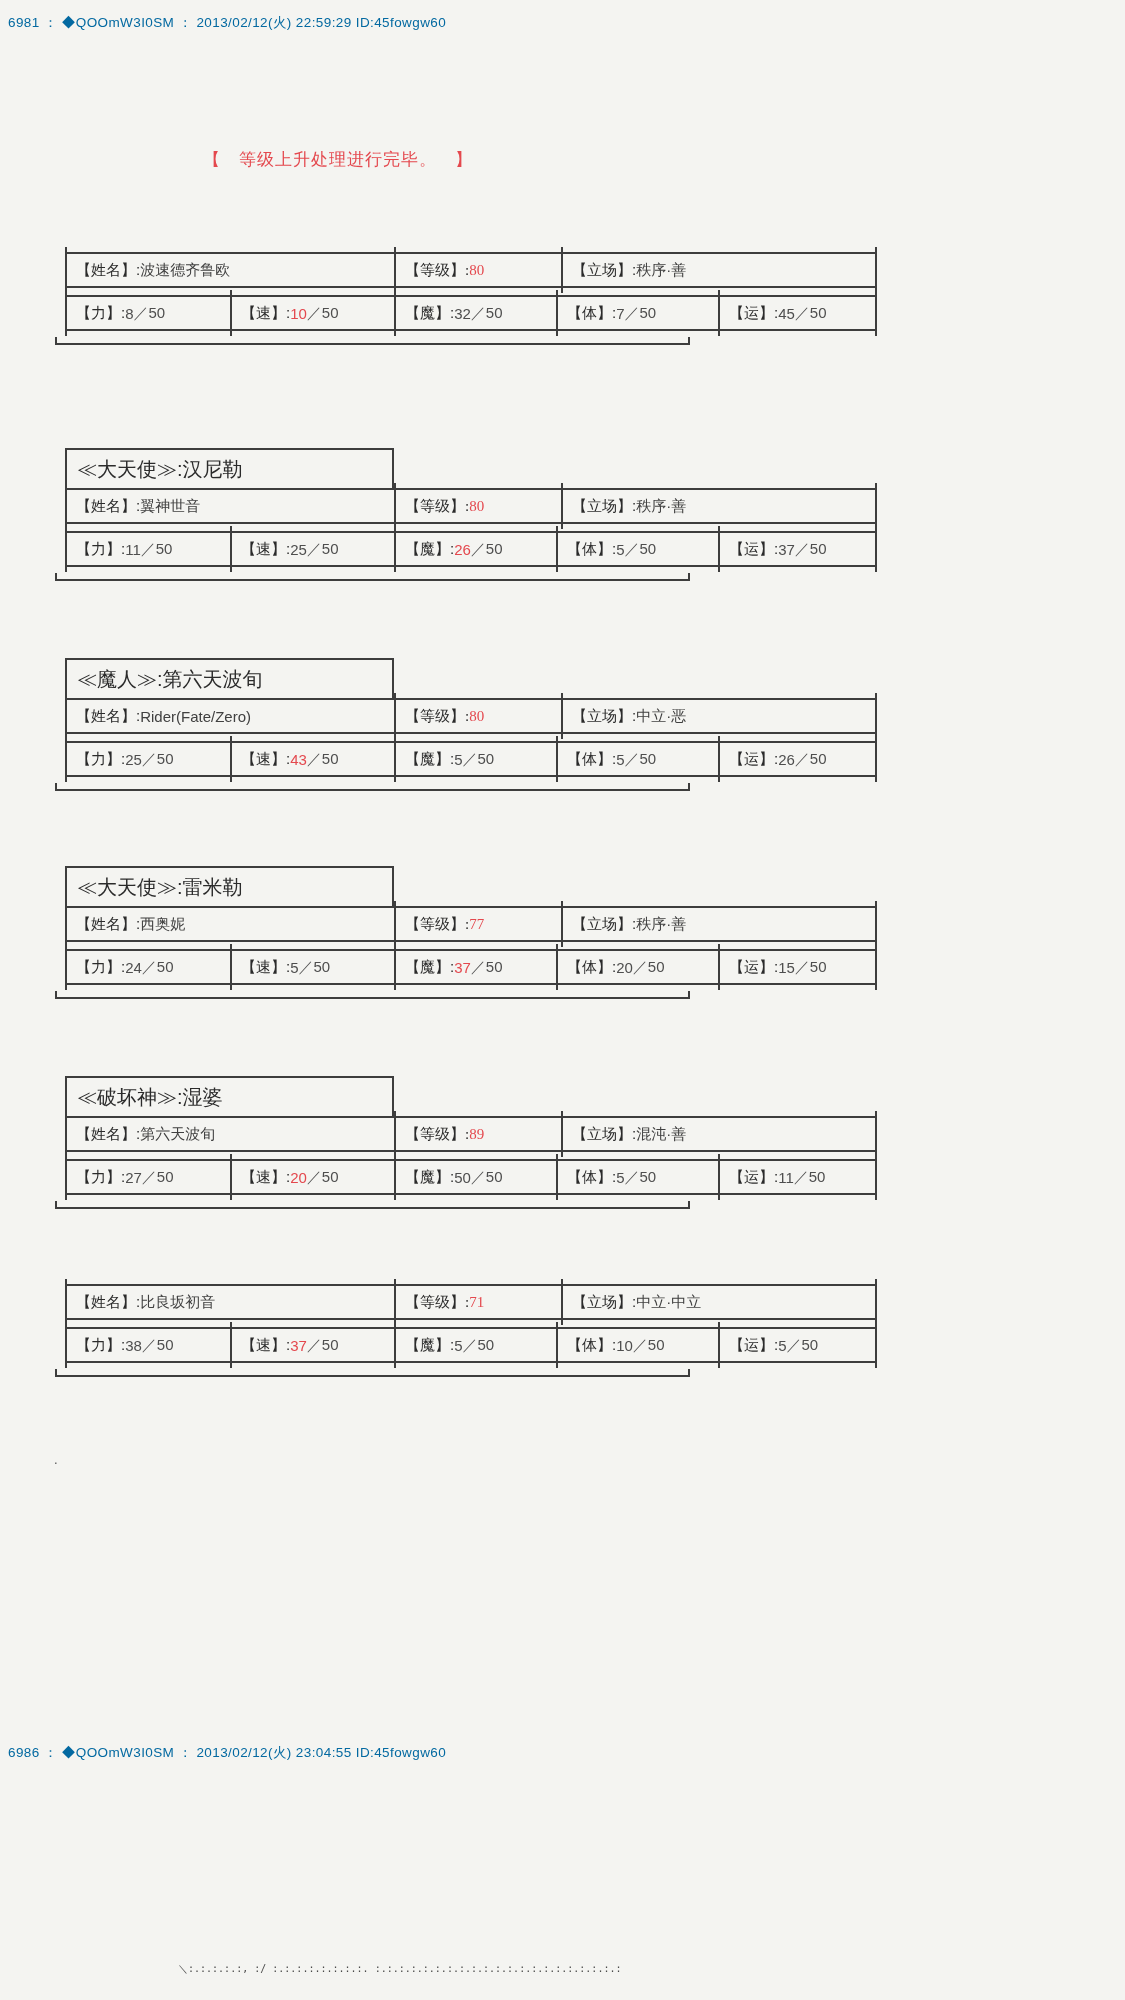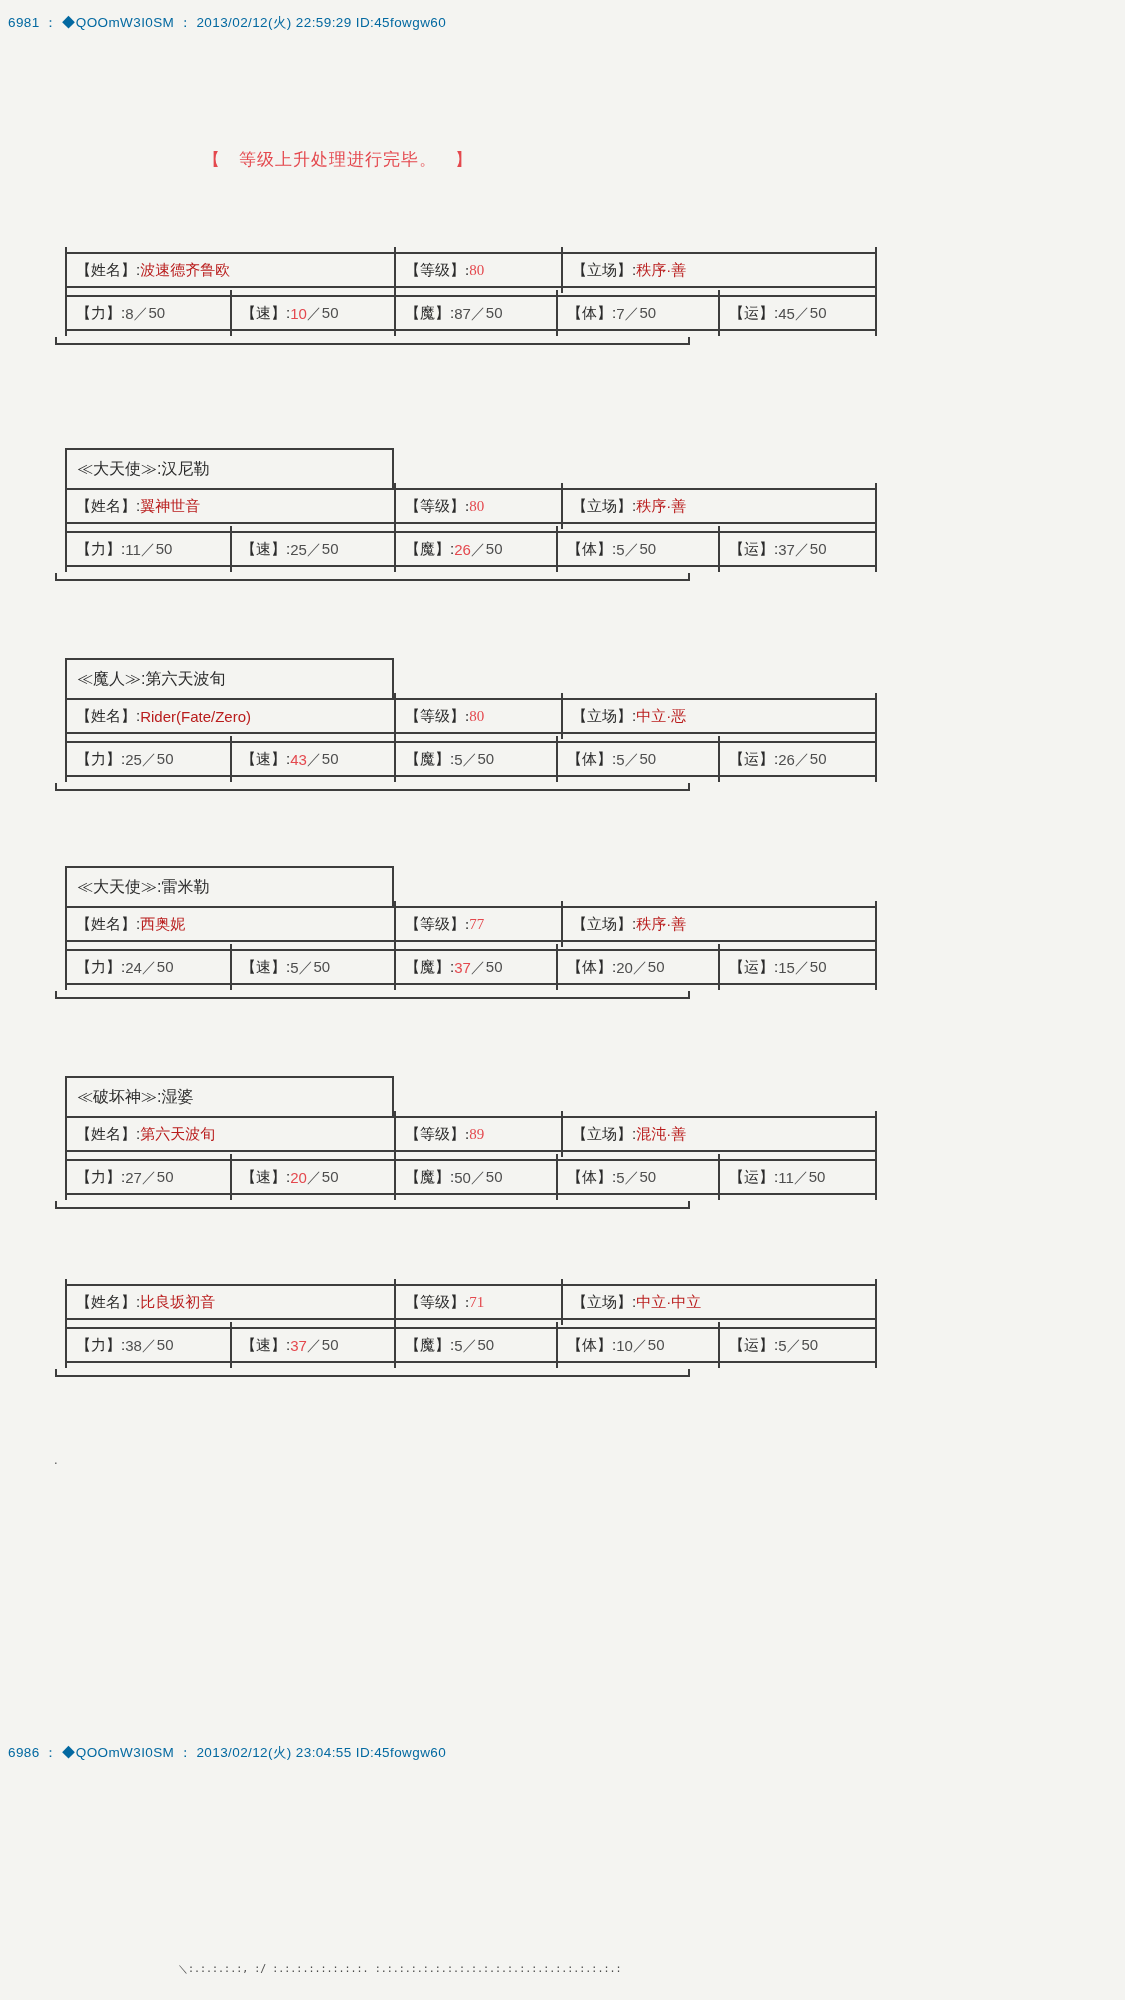--- a/index.html
+++ b/index.html
@@ -22,21 +22,21 @@
   .notice{
     position:absolute; left:203px; top:148px;
     font-size:17px; letter-spacing:1px; color:var(--red);
     white-space:nowrap;
   }
   .stat-table{ position:absolute; left:65px; width:812px; }
   .class-box{
     width:329px; height:40px;
     border:2px solid var(--bc); border-bottom:none;
     display:flex; align-items:center; padding-left:10px;
-    font-size:16px;
+    font-size:20px;
   }
   .t-row{
     position:relative; display:flex;
     border-top:2px solid var(--bc); border-bottom:2px solid var(--bc);
   }
   .t-row.row-stats{ margin-top:7px; }
   .t-cell{
     position:relative; height:32px; flex:none;
     display:flex; align-items:center; padding-left:11px;
     font-size:15px; white-space:nowrap; overflow:visible;
@@ -47,21 +47,21 @@
   }
   .t-row::after{
     content:""; position:absolute; right:0; top:-7px;
     width:2px; height:46px; background:var(--bc);
   }
   .w-name{width:329px;} .w-level{width:167px;font-family:Liberation Serif, serif;} .w-stance{width:336px;}
   .w-s0{width:165px;} .w-s1{width:164px;} .w-s2{width:162px;}
   .w-s3{width:162px;} .w-s4{width:159px;}
   .lbl{color:#2b2b2b;}
   .val{color:#4e4e4e;}
-  .name-val{color:#b91c1c;}
+  .name-val{color:#404040;}
   .level-val{color:var(--red);}
   .val[data-red="true"]{color:var(--red);}
   .closing{
     position:relative; margin-top:12px; margin-left:-10px;
     width:635px; height:2px; background:var(--bc);
   }
   .closing::before{
     content:""; position:absolute; left:0; top:-6px;
     width:2px; height:8px; background:var(--bc);
   }
@@ -108,21 +108,21 @@
         <span class="val" data-red="false">8</span>
         <span class="val">／50</span>
     </div>
     <div class="t-cell w-s1">
       <span class="lbl">【速】:</span>
         <span class="val" data-red="true">10</span>
         <span class="val">／50</span>
     </div>
     <div class="t-cell w-s2">
       <span class="lbl">【魔】:</span>
-        <span class="val" data-red="false">87</span>
+        <span class="val" data-red="false">32</span>
         <span class="val">／50</span>
     </div>
     <div class="t-cell w-s3">
       <span class="lbl">【体】:</span>
         <span class="val" data-red="false">7</span>
         <span class="val">／50</span>
     </div>
     <div class="t-cell w-s4">
       <span class="lbl">【运】:</span>
         <span class="val" data-red="false">45</span>

